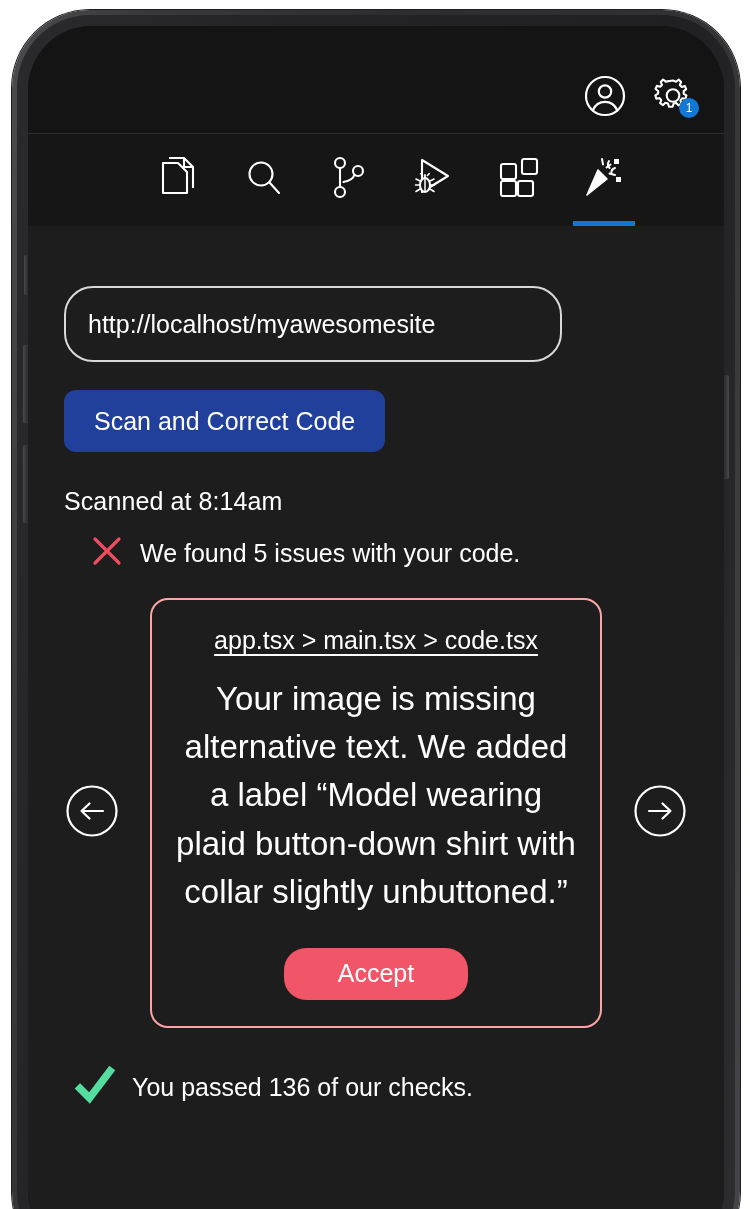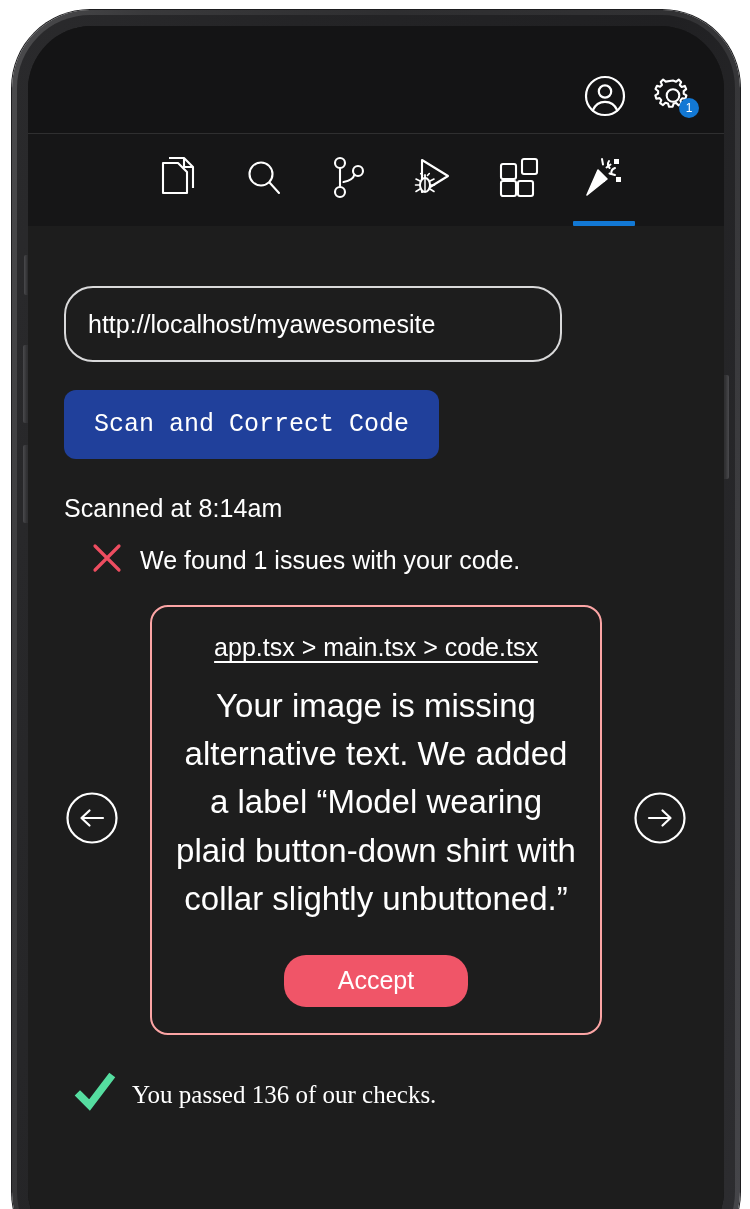--- a/index.html
+++ b/index.html
@@ -174,28 +174,28 @@
     outline: none;
     display: flex;
     align-items: center;
   }
 
   .scan-btn {
     margin-top: 28px;
     display: inline-flex;
     align-items: center;
     justify-content: center;
-    height: 69px;
+    height: 62px;
     padding: 0 30px;
     border: none;
     border-radius: 12px;
     background: #20409b;
     color: #ffffff;
     font-size: 25px;
-    font-family: Liberation Mono, monospace;
+    font-family: Liberation Sans, sans-serif;
     cursor: pointer;
   }
 
   .scanned-at {
     margin-top: 35px;
     font-size: 25px;
     color: #ffffff;
     letter-spacing: .1px;
   }
 
@@ -264,21 +264,20 @@
     font-family: "Liberation Sans", sans-serif;
     cursor: pointer;
   }
 
   .passed-line {
     margin-top: 36px;
     display: flex;
     align-items: center;
     gap: 14px;
     padding-left: 10px;
-    font-family: Liberation Serif, serif;
   }
   .passed-line .txt { font-size: 25px; color: #ffffff; }
 </style>
 </head>
 <body>
 
 <div id="stage">
   <div class="phone-outer">
     <div class="phone-mid">
 
@@ -402,21 +401,21 @@
             <button class="scan-btn">Scan and Correct Code</button>
 
             <div class="scanned-at">Scanned at 8:14am</div>
 
             <div class="issue-line">
               <span>
                 <svg width="34" height="34" viewBox="0 0 34 34" fill="none">
                   <path d="M5 5l24 24M29 5L5 29" stroke="#ee4d60" stroke-width="3.2" stroke-linecap="round"></path>
                 </svg>
               </span>
-              <span class="txt">We found 1 issues with your code.</span>
+              <span class="txt">We found 5 issues with your code.</span>
             </div>
 
             <div class="carousel">
 
               <div class="nav-btn">
                 <span>
                   <svg width="54" height="54" viewBox="0 0 54 54" fill="none">
                     <circle cx="27" cy="27" r="24.5" stroke="#ffffff" stroke-width="2.2"></circle>
                     <path d="M38 27H17" stroke="#ffffff" stroke-width="2.2" stroke-linecap="round"></path>
                     <path d="M24.5 19.5L16.5 27l8 7.5" stroke="#ffffff" stroke-width="2.2" stroke-linecap="round" stroke-linejoin="round"></path>

